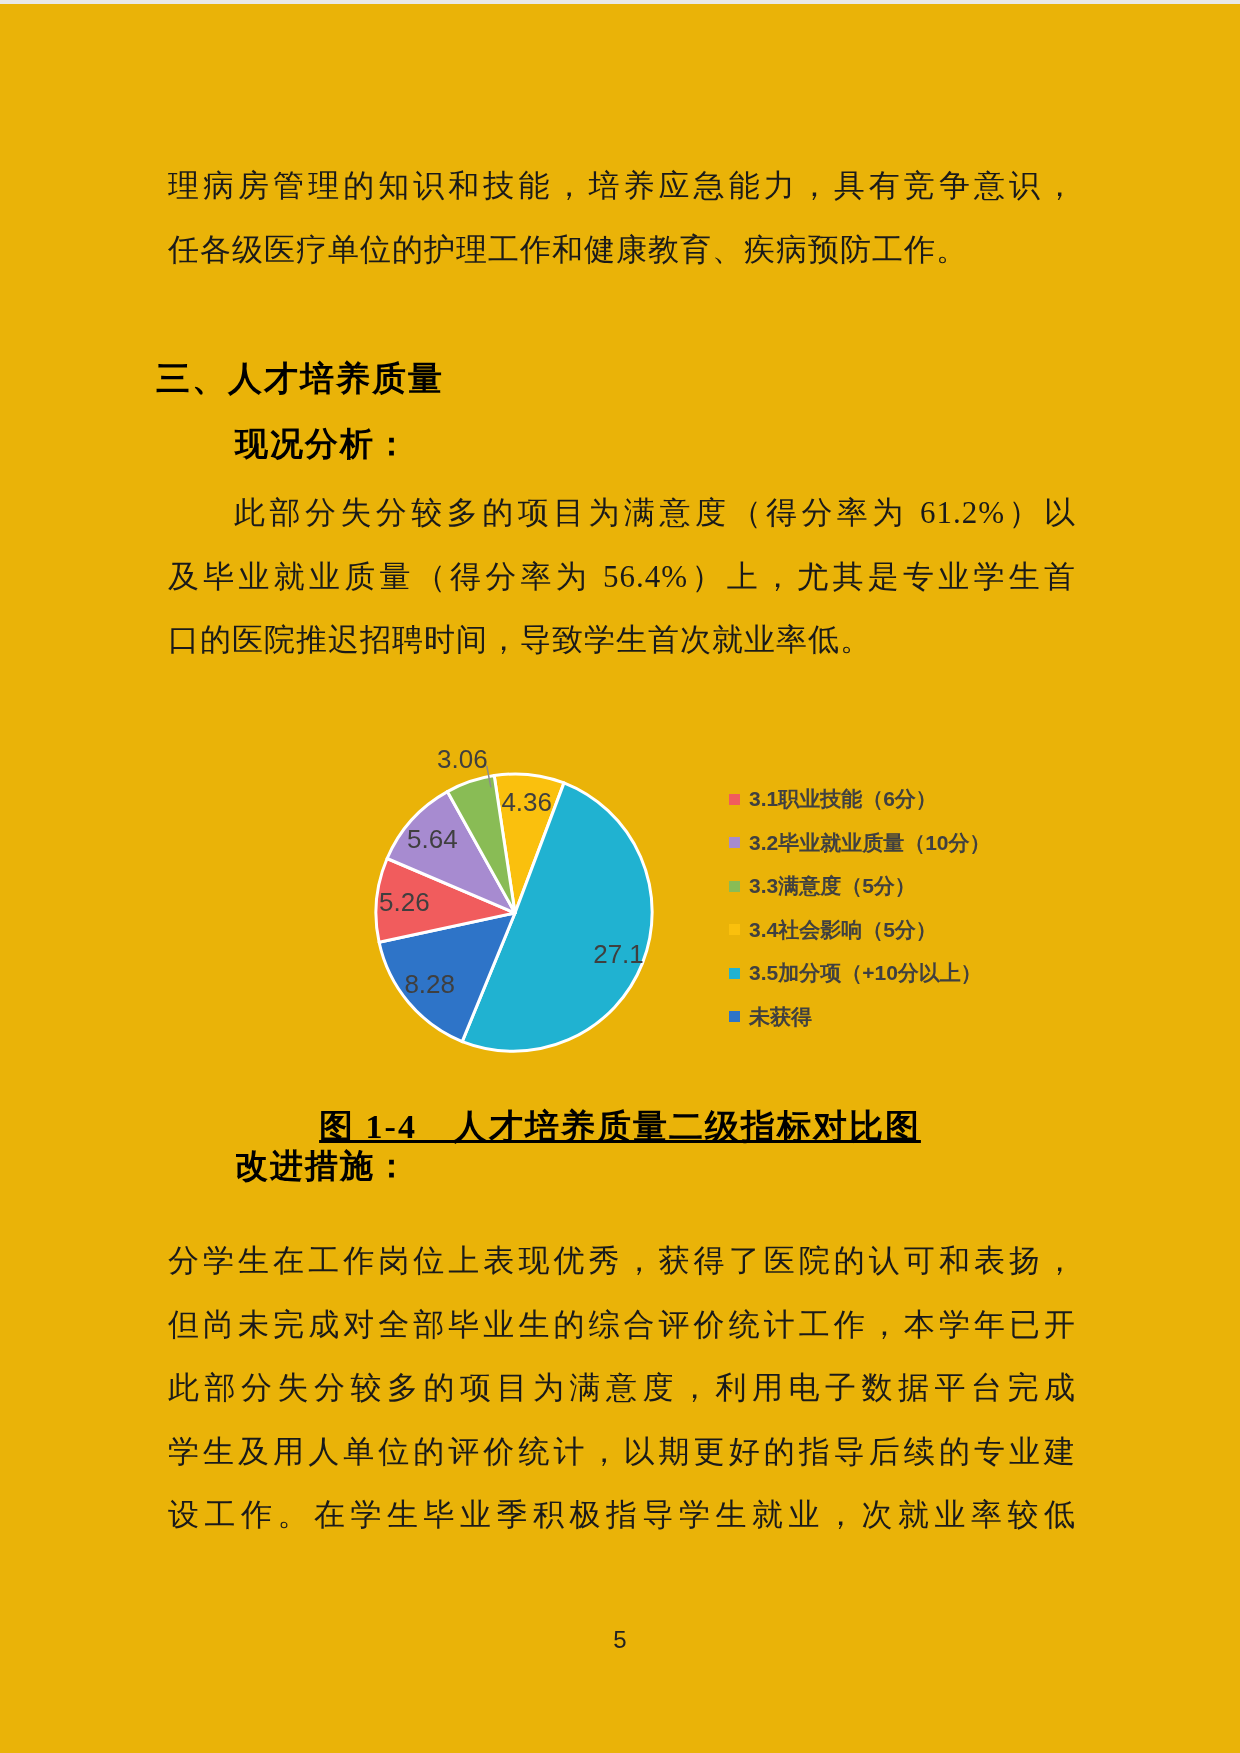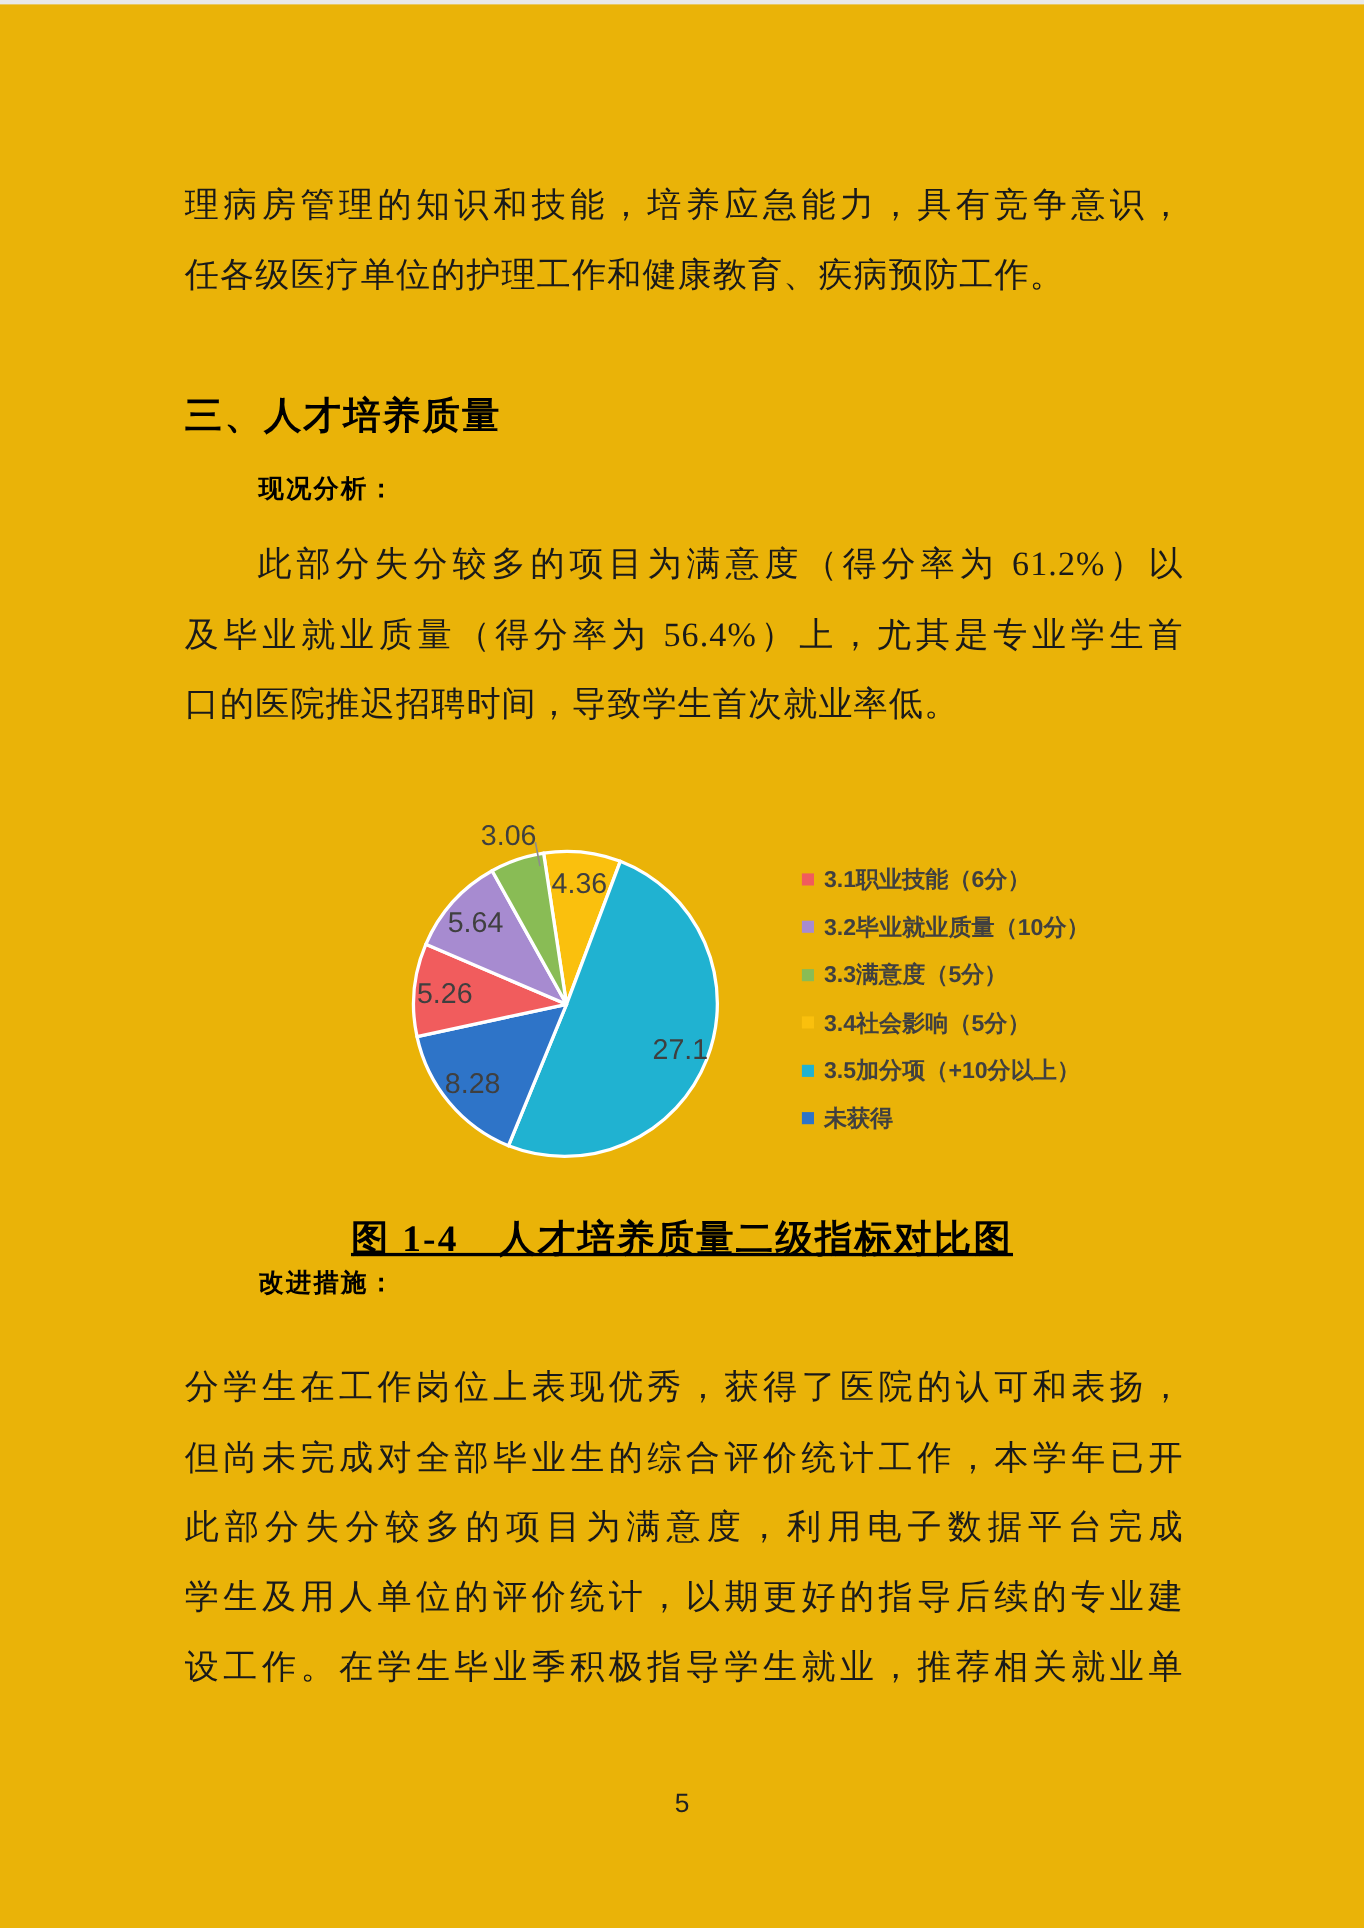--- a/index.html
+++ b/index.html
@@ -19,26 +19,26 @@
     line-height:63.5px;
     letter-spacing:1px;
     text-align:justify;
     text-justify:inter-character;
     text-align-last:left;
     color:#1a1a1a;
   }
   .bodyline.full{text-align-last:justify;}
   .bodyline.indent{text-indent:66px;}
   .heading1{
-    position:absolute;left:168px;top:343px;
+    position:absolute;left:156px;top:343px;
     font-size:34px;font-weight:bold;line-height:63.5px;letter-spacing:2px;color:#000;
   }
   .subheading{
     position:absolute;left:235px;
-    font-size:23px;font-weight:bold;line-height:63.5px;letter-spacing:2px;color:#000;
+    font-size:33px;font-weight:bold;line-height:63.5px;letter-spacing:2px;color:#000;
   }
   .caption{
     position:absolute;left:0;top:1099px;width:1240px;
     text-align:center;font-size:34px;font-weight:bold;line-height:48px;letter-spacing:2px;color:#000;text-decoration:underline;
   }
   .pagenum{
     position:absolute;left:0;top:1622px;width:1240px;
     text-align:center;font-size:24px;color:#222;
     font-family:"Liberation Sans","DejaVu Sans",sans-serif;
   }
@@ -124,18 +124,18 @@
 
   <div class="caption">图 1-4　人才培养质量二级指标对比图</div>
 
   <div class="subheading" style="top:1131px">改进措施：</div>
 
   <div class="para" style="top:1225px">
     <div class="bodyline full">分学生在工作岗位上表现优秀，获得了医院的认可和表扬，</div>
     <div class="bodyline full">但尚未完成对全部毕业生的综合评价统计工作，本学年已开</div>
     <div class="bodyline full">此部分失分较多的项目为满意度，利用电子数据平台完成</div>
     <div class="bodyline full">学生及用人单位的评价统计，以期更好的指导后续的专业建</div>
-    <div class="bodyline full">设工作。在学生毕业季积极指导学生就业，推荐相关就业单</div>
+    <div class="bodyline full">设工作。在学生毕业季积极指导学生就业，次就业率较低</div>
   </div>
 
   <div class="pagenum">5</div>
 
 </div>
 
 </body></html>

